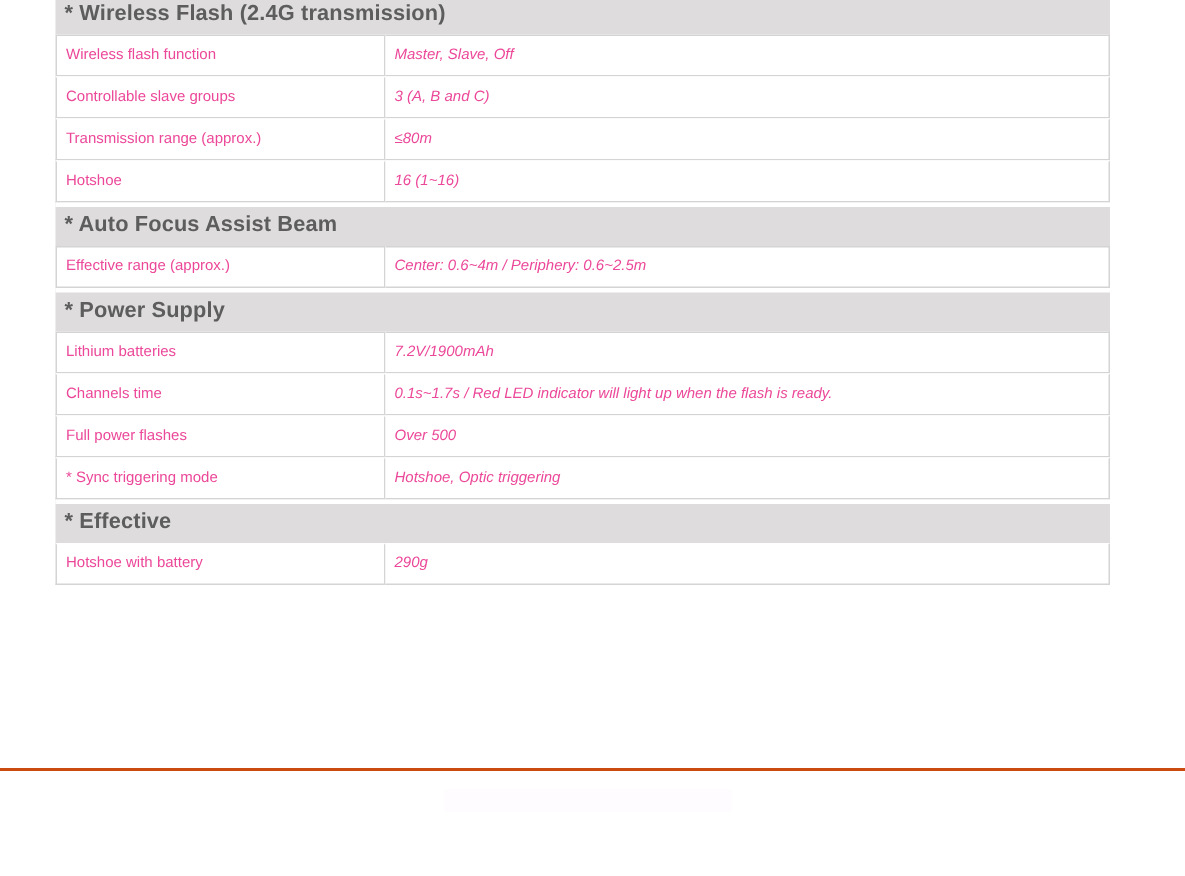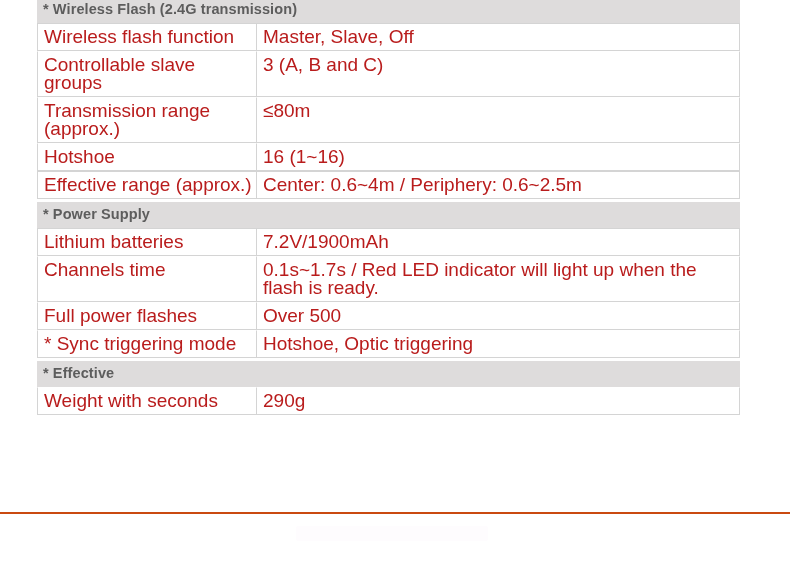--- a/index.html
+++ b/index.html
@@ -44,37 +44,38 @@
     line-height: 17px;
     letter-spacing: 0.1px;
   }
 
   tr.section-row.gap > td {
     border-top: 3px solid #ffffff;
   }
 
   tr.data-row > td {
     background: #ffffff;
-    font-size: 19px;
+    font-size: 10px;
     line-height: 18px;
-    color: #b91c1c;
+    color: #ec4899;
     padding: 4px 0 4px 6px;
     border-bottom: 1px solid #d4d4d4;
     border-top: 1px solid #ffffff;
     vertical-align: top;
   }
 
   tr.data-row > td.cell-label {
     border-left: 1px solid #d4d4d4;
     border-right: 1px solid #d4d4d4;
   }
 
   tr.data-row > td.cell-value {
     border-right: 1px solid #d4d4d4;
     white-space: pre-wrap;
+    font-style: italic;
   }
 
   tr.data-row.first > td {
     border-top: 1px solid #d4d4d4;
   }
 
   tr.data-row.tall > td {
     padding-bottom: 5px;
   }
 
@@ -125,20 +126,23 @@
           <td class="cell-value">3 (A, B and C)</td>
         </tr>
         <tr class="data-row">
           <td class="cell-label">Transmission range (approx.)</td>
           <td class="cell-value">≤80m</td>
         </tr>
         <tr class="data-row">
           <td class="cell-label">Hotshoe</td>
           <td class="cell-value">16 (1~16)</td>
         </tr>
+        <tr class="section-row gap">
+          <td colspan="2">* Auto Focus Assist Beam</td>
+        </tr>
         <tr class="data-row first">
           <td class="cell-label">Effective range (approx.)</td>
           <td class="cell-value">Center: 0.6~4m / Periphery: 0.6~2.5m</td>
         </tr>
         <tr class="section-row gap">
           <td colspan="2">* Power Supply</td>
         </tr>
         <tr class="data-row first">
           <td class="cell-label">Lithium batteries</td>
           <td class="cell-value">7.2V/1900mAh</td>
@@ -152,21 +156,21 @@
           <td class="cell-value">Over 500</td>
         </tr>
         <tr class="data-row">
           <td class="cell-label">* Sync triggering mode</td>
           <td class="cell-value">Hotshoe, Optic triggering</td>
         </tr>
         <tr class="section-row gap">
           <td colspan="2">* Effective</td>
         </tr>
         <tr class="data-row">
-          <td class="cell-label">Weight with seconds</td>
+          <td class="cell-label">Hotshoe with battery</td>
           <td class="cell-value">290g</td>
         </tr>
       </tbody>
   </table>
 </div>
 
 <div class="footer-rule" style="background: rgb(202, 74, 16);"></div>
 <div class="footer-ghost"></div>
 
 </body></html>

